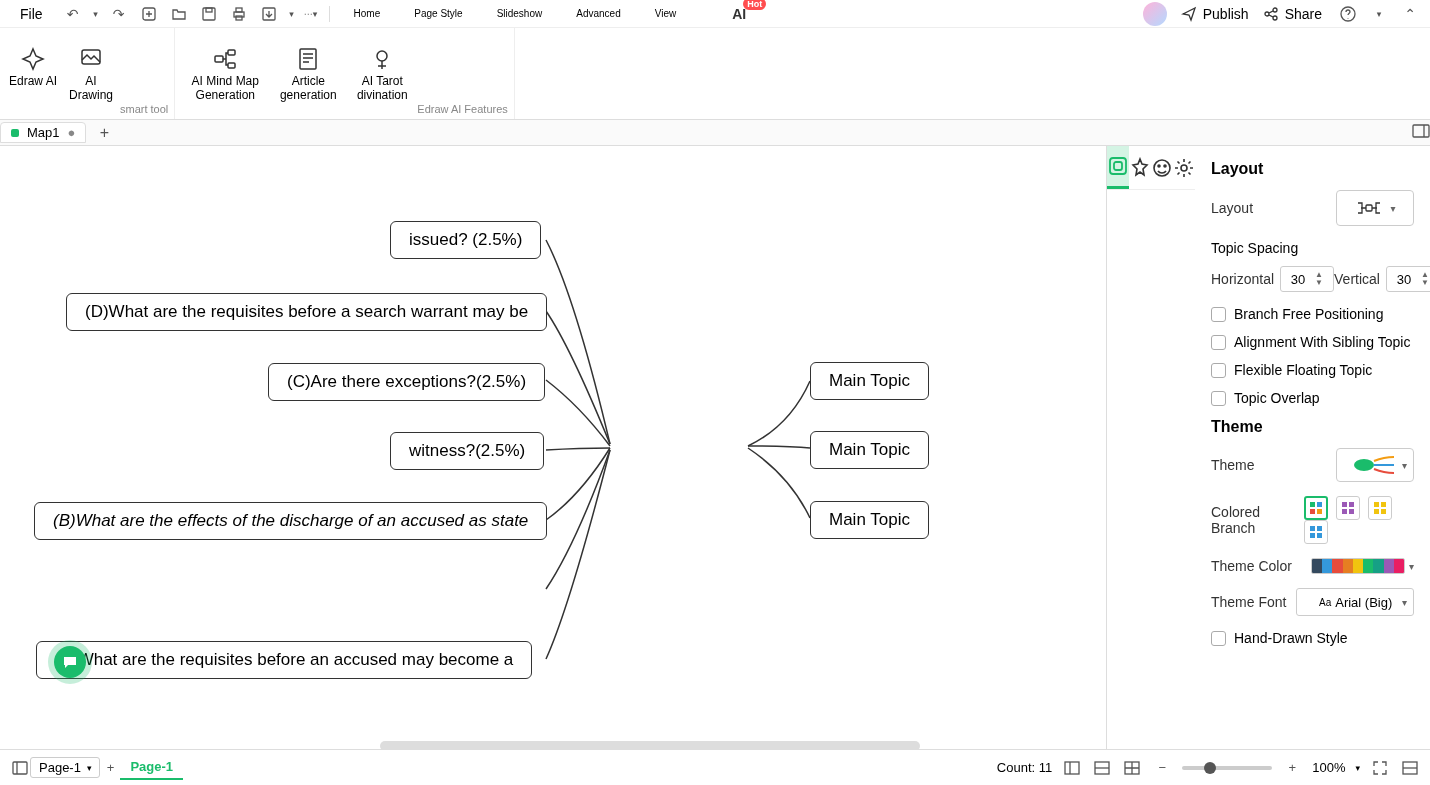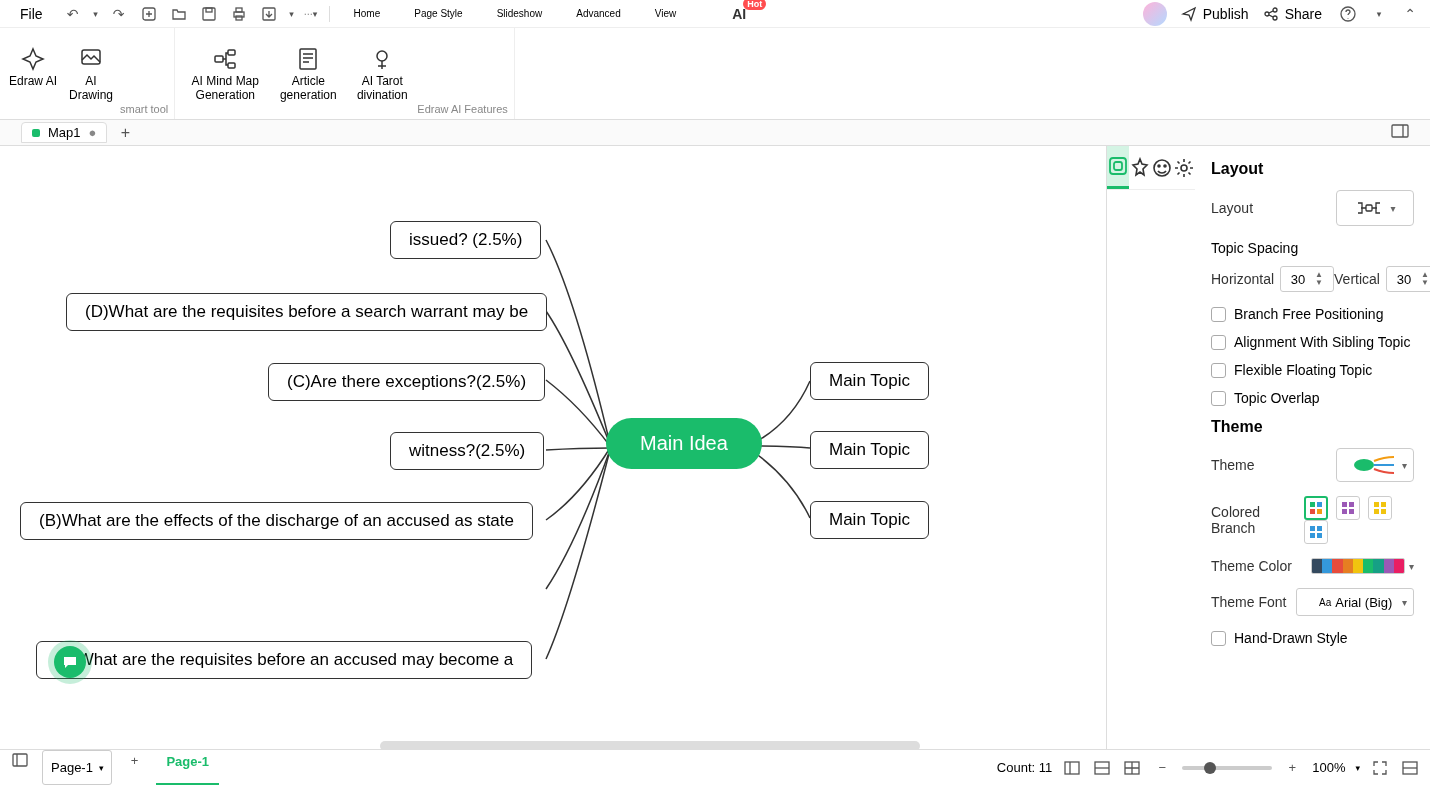--- a/index.html
+++ b/index.html
@@ -20,21 +20,21 @@
 
 .ribbon { height: 92px; display: flex; border-bottom: 1px solid #ddd; }
 .ribbon-group { display: flex; flex-direction: row; align-items: center; padding: 4px 6px; border-right: 1px solid #eee; }
 .ribbon-group .tools { display: flex; gap: 2px; }
 .ribbon-tool { display: flex; flex-direction: column; align-items: center; width: 72px; cursor: pointer; padding: 2px; }
 .ribbon-tool .ticon { width: 28px; height: 28px; display: flex; align-items: center; justify-content: center; color: #333; }
 .ribbon-tool .tlabel { font-size: 12px; text-align: center; line-height: 1.15; margin-top: 2px; }
 .ribbon-group .glabel { font-size: 11px; color: #888; margin-top: auto; }
 
 
-.tabbar { height: 26px; display: flex; align-items: center; padding: 0 21px; gap: 8px; border-bottom: 1px solid #ddd; background: #fafafa; }
+.tabbar { height: 26px; display: flex; align-items: center; padding: 0 0; gap: 8px; border-bottom: 1px solid #ddd; background: #fafafa; }
 .tab { display: flex; align-items: center; gap: 8px; padding: 2px 10px; background: #fff; border: 1px solid #ddd; border-radius: 4px 4px 0 0; font-size: 13px; cursor: pointer; }
 .tab .dot { width: 8px; height: 8px; background: #1abc6b; border-radius: 2px; }
 .tab .close { color: #888; }
 .tab-add { width: 20px; height: 20px; display: flex; align-items: center; justify-content: center; font-size: 16px; color: #555; cursor: pointer; }
 .panel-toggle { margin-left: auto; cursor: pointer; color: #555; }
 
 
 .main { position: absolute; top: 146px; left: 0; right: 0; bottom: 30px; display: flex; }
 .canvas { flex: 1; position: relative; background: #fff; overflow: hidden; }
 .canvas svg.connectors { position: absolute; top: 0; left: 0; width: 100%; height: 100%; pointer-events: none; }
@@ -60,21 +60,21 @@
 .checkrow { display: flex; align-items: center; gap: 8px; margin-bottom: 12px; }
 .checkrow .cb { width: 15px; height: 15px; border: 1.5px solid #aaa; border-radius: 3px; cursor: pointer; }
 .theme-thumb { width: 78px; height: 34px; border: 1px solid #ccc; border-radius: 4px; display: flex; align-items: center; justify-content: center; cursor: pointer; position: relative; }
 .branch-opt { width: 24px; height: 24px; border: 1px solid #ccc; border-radius: 3px; cursor: pointer; display: inline-flex; align-items: center; justify-content: center; margin-left: 4px; }
 .branch-opt.sel { border: 2px solid #1abc6b; }
 .color-bar { width: 94px; height: 16px; display: flex; border: 1px solid #ccc; border-radius: 2px; overflow: hidden; cursor: pointer; }
 .color-bar span { flex: 1; }
 .font-sel { width: 118px; height: 28px; border: 1px solid #ccc; border-radius: 3px; display: flex; align-items: center; padding: 0 6px; gap: 4px; cursor: pointer; font-size: 13px; }
 
 
-.statusbar { position: absolute; bottom: 0; left: 0; right: 0; height: 36px; border-top: 1px solid #ddd; display: flex; padding: 0 10px; gap: 12px; font-size: 13px; background: #fff; }
+.statusbar { position: absolute; bottom: 0; left: 0; right: 0; height: 36px; border-top: 1px solid #ddd; display: flex; align-items: center; padding: 0 10px; font-size: 13px; background: #fff; }
 .page-sel { display: flex; align-items: center; gap: 6px; border: 1px solid #ccc; border-radius: 3px; padding: 2px 8px; cursor: pointer; }
 .page-tab { color: #1abc6b; font-weight: bold; padding: 4px 10px; border-bottom: 2px solid #1abc6b; cursor: pointer; }
 .status-right { margin-left: auto; display: flex; align-items: center; gap: 10px; }
 .sicon { width: 20px; height: 20px; display: flex; align-items: center; justify-content: center; color: #555; cursor: pointer; }
 .zoom-slider { width: 90px; height: 4px; background: #ccc; border-radius: 2px; position: relative; cursor: pointer; }
 .zoom-slider .thumb { position: absolute; top: -4px; left: 22px; width: 12px; height: 12px; background: #555; border-radius: 50%; }
 </style>
 </head>
 <body>
 
@@ -233,31 +233,30 @@
         <path d="M610 298 Q575 150 546 94"></path>
         <path d="M610 298 Q570 200 546 165"></path>
         <path d="M610 300 Q580 260 546 234"></path>
         <path d="M610 302 Q580 302 546 304"></path>
         <path d="M610 302 Q580 350 546 374"></path>
         <path d="M610 304 Q575 400 546 443"></path>
         <path d="M610 304 Q570 460 546 513"></path>
       </g>
     </svg>
 
-    <div class="node root" style="left:606px;top:272px;">Main Idea</div>
 
     <div class="node" style="left:810px;top:216px;">Main Topic</div>
     <div class="node" style="left:810px;top:285px;">Main Topic</div>
     <div class="node" style="left:810px;top:355px;">Main Topic</div>
 
     <div class="node" style="left:390px;top:75px;">issued?  (2.5%)</div>
     <div class="node" style="left:66px;top:147px;">(D)What are the requisites before a search warrant may be</div>
     <div class="node" style="left:268px;top:217px;">(C)Are there exceptions?(2.5%)</div>
     <div class="node" style="left:390px;top:286px;">witness?(2.5%)</div>
-    <div class="node" style="left:20px;top:356px;">(B)What are the effects of the discharge of an accused as state</div>
+    <div class="node" style="left:34px;top:356px;font-style:italic;">(B)What are the effects of the discharge of an accused as state</div>
     <div class="node" style="left:36px;top:495px;">(A)What are the requisites before an accused may become a</div>
 
     <div class="chat-bubble" style="left:54px;top:500px;">
       <svg viewBox="0 0 16 16">
           <path d="M2 3h12v8H6l-3 3V11H2z"></path>
         </svg>
     </div>
 
     <div class="hscroll"></div>
   </div>

